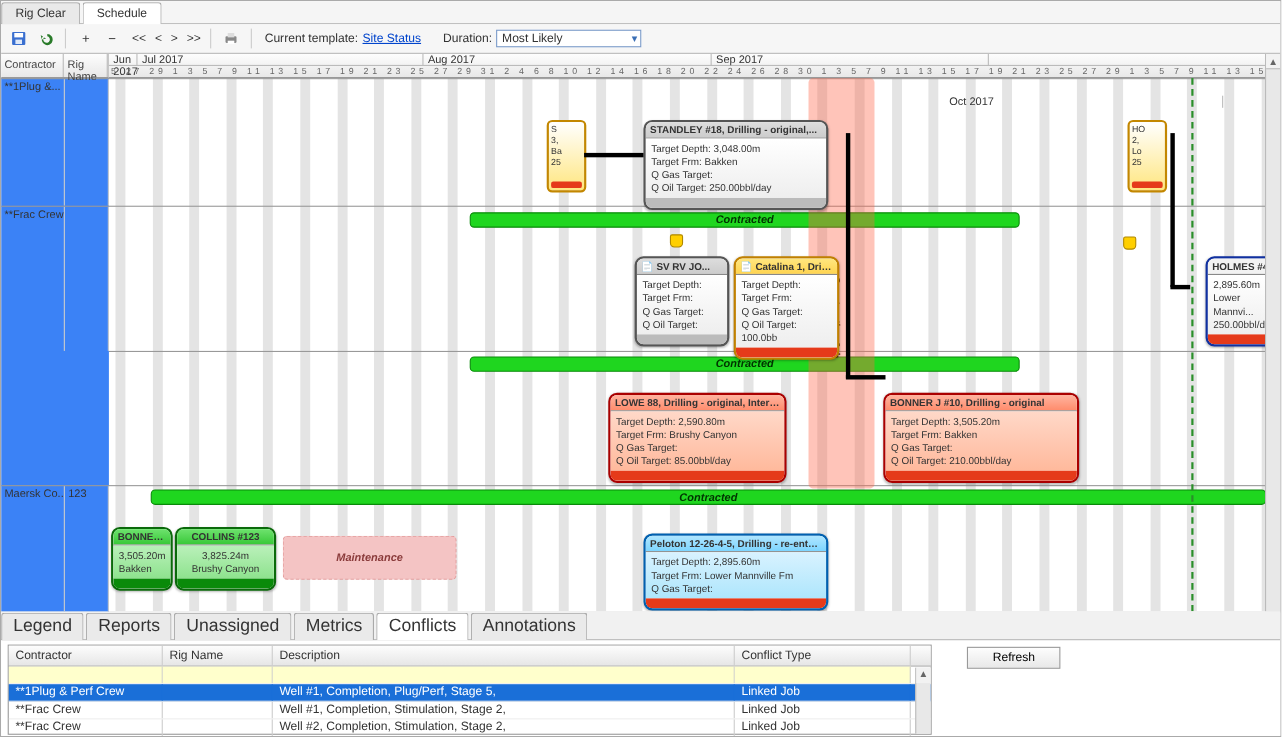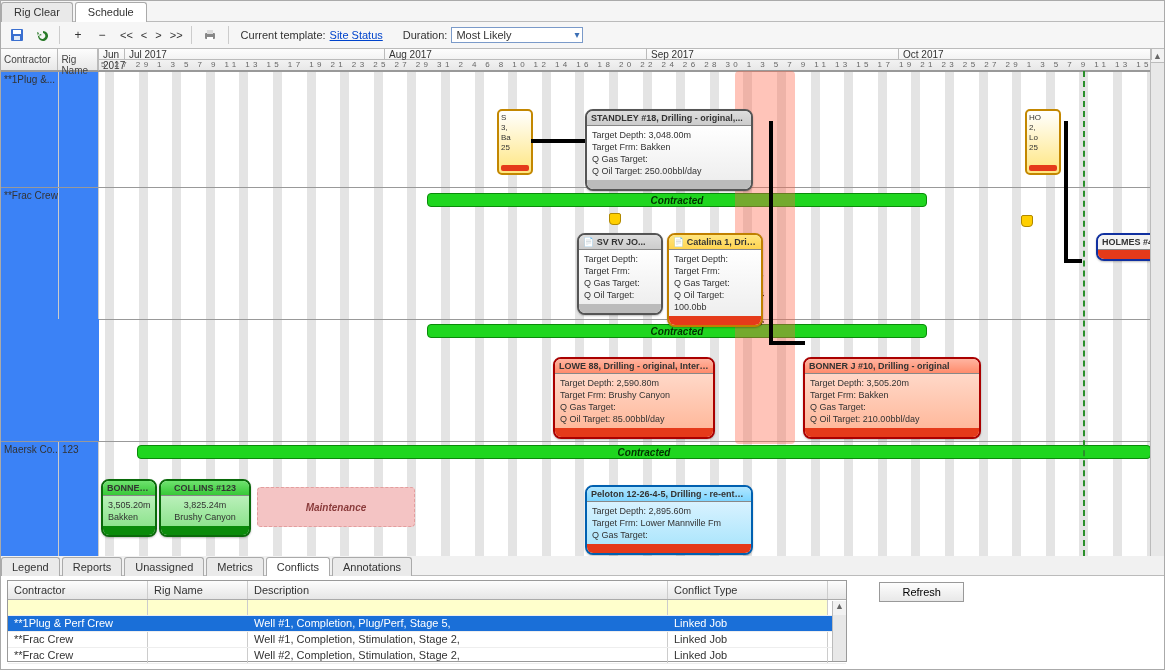--- a/index.html
+++ b/index.html
@@ -66,21 +66,21 @@
 .mini .bar{position:absolute;left:2px;right:2px;bottom:2px;height:6px;background:#e53a1a;border-radius:2px}
 .pin{position:absolute;width:12px;height:12px;background:#ffcf00;border:1px solid #b08800;border-radius:2px 2px 4px 4px}
 .connector{position:absolute;background:#000;z-index:1}
 .dashed-line{position:absolute;top:0;bottom:0;border-left:2px dashed #2a8f2a}
 
 .rscroll{position:absolute;right:0;top:0;width:14px;bottom:0;background:#e8e8e8;border-left:1px solid #bbb}
 .rscroll .arr{height:14px;text-align:center;font-size:9px;line-height:14px;color:#666;background:#f2f2f2;border-bottom:1px solid #bbb}
 
 .bottom{position:absolute;left:0;right:0;bottom:0;height:113px;background:#fff}
 .btabs{display:flex;background:#f1f1f1;border-bottom:1px solid #bbb}
-.btab{padding:3px 10px;border:1px solid #aaa;border-bottom:none;background:#eaeaea;font-size:11px;cursor:pointer;margin-right:2px;border-radius:3px 3px 0 0;position:relative;top:1px}
+.btab{padding:3px 10px;border:1px solid #aaa;border-bottom:none;background:#eaeaea;font-size:16px;cursor:pointer;margin-right:2px;border-radius:3px 3px 0 0;position:relative;top:1px}
 .btab.active{background:#fff}
 .barea{position:relative;height:90px}
 .grid{position:absolute;left:6px;top:4px;width:840px;height:82px;border:1px solid #9a9a9a}
 .ghead{display:flex;background:linear-gradient(#fdfdfd,#e6e6e6);border-bottom:1px solid #aaa}
 .gcol{padding:3px 6px;font-size:11px;border-right:1px solid #ccc}
 .gc1{width:140px}.gc2{width:100px}.gc3{width:420px}.gc4{width:160px}
 .grow{display:flex;height:16px;font-size:11px;border-bottom:1px solid #eee}
 .grow .gcol{padding:1px 6px;overflow:hidden;white-space:nowrap}
 .grow.inputrow .gcol{background:#ffffcc}
 .grow.sel{background:#1a6fd8;color:#fff}
@@ -155,21 +155,21 @@
           <div class="lc2">123</div>
         </div>
       </div>
 
     <div class="charthdr">
       <div class="monthbar" id="monthbar">
           <div class="monthcell" style="left: 0px; width: 26px;">Jun 2017</div>
           <div class="monthcell" style="left: 26px; width: 260px;">Jul 2017</div>
           <div class="monthcell" style="left: 286px; width: 262px;">Aug 2017</div>
           <div class="monthcell" style="left: 548px; width: 252px;">Sep 2017</div>
-          <div class="monthcell" style="left: 800px; width: 253px;">Oct 2017</div>
+          <div class="monthcell" style="left: 760px; width: 253px; margin-top: 38px;">Oct 2017</div>
         </div>
       <div class="daybar" id="daybar" style="font-size:8px;color:#666;padding-left:2px;white-space:nowrap;letter-spacing:3.4px">5 27 29 1 3 5 7 9 11 13 15 17 19 21 23 25 27 29 31 2 4 6 8 10 12 14 16 18 20 22 24 26 28 30 1 3 5 7 9 11 13 15 17 19 21 23 25 27 29 1 3 5 7 9 11 13 15 17 19 21 23 25 27 29 31</div>
     </div>
 
     <div class="chart" id="chart">
       <div class="stripes" id="stripes">
           <div class="vstripe" style="left: 6px; width: 9px;"></div>
           <div class="vstripe" style="left: 39.6px; width: 9px;"></div>
           <div class="vstripe" style="left: 73.2px; width: 9px;"></div>
           <div class="vstripe" style="left: 106.8px; width: 9px;"></div>
@@ -261,20 +261,26 @@
           <div class="body">
             <div>Target Depth:</div>
             <div>Target Frm:</div>
             <div>Q Gas Target:</div>
             <div>Q Oil Target: 100.0bb</div>
           </div>
           <div class="bar"></div>
         </div>
         <div class="card white" style="left: 980px; top: 162px; width: 72px; margin-left: 17px;">
           <div class="title">HOLMES #4...</div>
+          <div class="body">
+            <div>2,895.60m</div>
+            <div>Lower Mannvi...</div>
+            <div></div>
+            <div>250.00bbl/day</div>
+          </div>
           <div class="bar"></div>
         </div>
         <div class="card red" style="left: 454px; top: 286px; width: 162px;">
           <div class="title">LOWE 88, Drilling - original, Intermedia...</div>
           <div class="body">
             <div>Target Depth: 2,590.80m</div>
             <div>Target Frm: Brushy Canyon</div>
             <div>Q Gas Target:</div>
             <div>Q Oil Target: 85.00bbl/day</div>
           </div>

